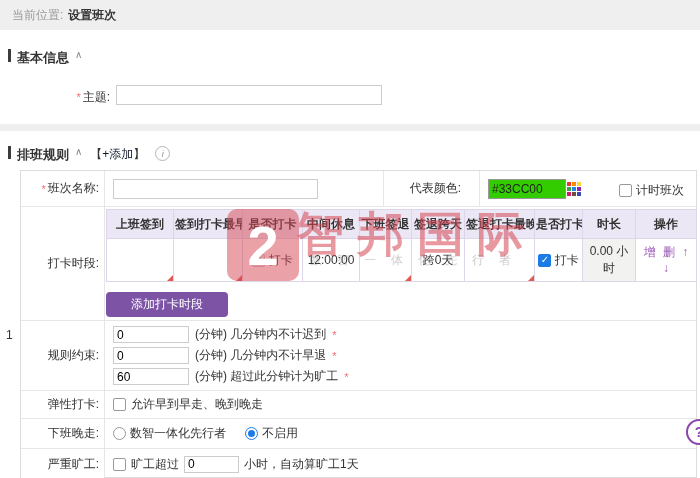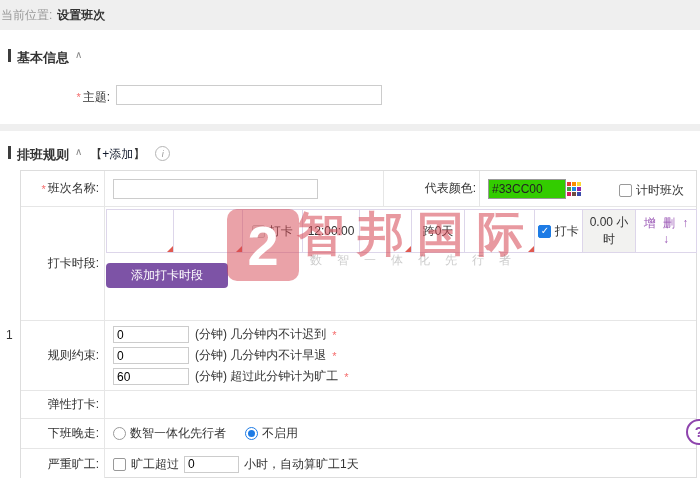--- a/index.html
+++ b/index.html
@@ -2,21 +2,21 @@
 <html><head>
 <meta charset="utf-8">
 <style>
   html,body{margin:0;padding:0}
   body{
     position:relative;width:700px;height:478px;overflow:hidden;background:#fff;
     font-family:"Liberation Sans","DejaVu Sans",sans-serif;font-size:12px;color:#333;
   }
   
   .topbar{position:absolute;top:0;left:0;width:700px;height:30px;background:#efefef;
-    display:flex;align-items:center;padding-left:1px;box-sizing:border-box}
+    display:flex;align-items:center;padding-left:12px;box-sizing:border-box}
   .crumb-label{color:#999;margin-right:5px}
   .crumb-page{font-weight:bold;color:#333}
 
   
   .sec-header{position:absolute;left:8px;display:flex;gap:6px}
   .sec-bar{width:3px;height:13px;background:#3c3c3c;display:inline-block}
   .sec-title{font-weight:bold;font-size:13px;color:#333}
   .sec-caret{color:#888;font-size:10px;cursor:pointer}
   .bracket{color:#333}
   .add-link{color:#0f172a;cursor:pointer;text-decoration:none}
@@ -38,21 +38,21 @@
   .rb-row{display:flex;border-bottom:1px solid #e6e6e6;box-sizing:border-box}
   .rb-label{width:84px;min-width:84px;border-right:1px solid #e6e6e6;display:flex;align-items:center;
     justify-content:flex-end;padding-right:5px;box-sizing:border-box;background:#fff}
   .rb-content{flex:1;position:relative;box-sizing:border-box}
 
   .row-a{height:36px}
   .row-a .rb-content{display:flex;align-items:center}
   .a-name{width:279px;min-width:279px;height:100%;border-right:1px solid #e6e6e6;display:flex;align-items:center;box-sizing:border-box}
   .name-input{margin-left:8px;width:205px;height:20px;border:1px solid #ccc;box-sizing:border-box;padding:0 4px;font-size:12px}
   .a-clabel{width:96px;min-width:96px;height:100%;border-right:1px solid #e6e6e6;display:flex;align-items:center;
-    justify-content:flex-end;padding-right:3px;box-sizing:border-box}
+    justify-content:flex-end;padding-right:18px;box-sizing:border-box}
   .a-cval{flex:1;display:flex;align-items:flex-end;padding-left:8px}
   .color-input{width:78px;height:20px;background:#33CC00;border:1px solid #999;color:#222;
     font-size:12px;padding:0 3px;box-sizing:border-box}
   .palette{margin-left:1px;cursor:pointer;display:inline-block}
   .timed{margin-left:38px;display:flex;align-items:center;gap:4px}
 
   .row-b{height:114px}
   .shift-table{border-collapse:collapse;table-layout:fixed;width:590px;margin:2px 0 0 1px;background:#fff}
   .shift-table th,.shift-table td{border:1px solid #ddd6ea}
   .shift-table th{background:#ece7f5;height:28px;font-size:12px;font-weight:bold;color:#333;
@@ -182,20 +182,32 @@
             <col style="width:60px">
             <col style="width:57px">
             <col style="width:52px">
           <col style="width:53px">
             <col style="width:70px">
             <col style="width:48px">
             <col style="width:53px">
             <col style="width:61px">
         </colgroup>
         <tbody>
+            <tr>
+          <th>上班签到</th>
+          <th>签到打卡最早</th>
+          <th>是否打卡</th>
+          <th>中间休息</th>
+          <th>下班签退</th>
+          <th>签退跨天</th>
+          <th>签退打卡最晚</th>
+          <th>是否打卡</th>
+          <th>时长</th>
+          <th>操作</th>
+        </tr>
         <tr>
           <td>
                 <span class="corner"></span>
               </td>
           <td>
                 <span class="corner"></span>
               </td>
           <td>
             <span class="cb disabled" style="vertical-align:middle"></span>
             <span>打卡</span>
@@ -246,20 +258,24 @@
       <div class="c-line">
         <input class="c-input" value="60" style="">
         <span>(分钟) 超过此分钟计为旷工</span>
         <span class="req">*</span>
       </div>
     </div>
   </div>
 
   <div class="rb-row row-d">
     <div class="rb-label">弹性打卡:</div>
+    <div class="rb-content flex-line">
+      <span class="cb"></span>
+      <span>允许早到早走、晚到晚走</span>
+    </div>
   </div>
 
   <div class="rb-row row-e">
     <div class="rb-label">下班晚走:</div>
     <div class="rb-content flex-line">
       <span class="radio-opt">
         <span class="radio"></span>
         <span>数智一体化先行者</span>
       </span>
       <span class="radio-opt">

